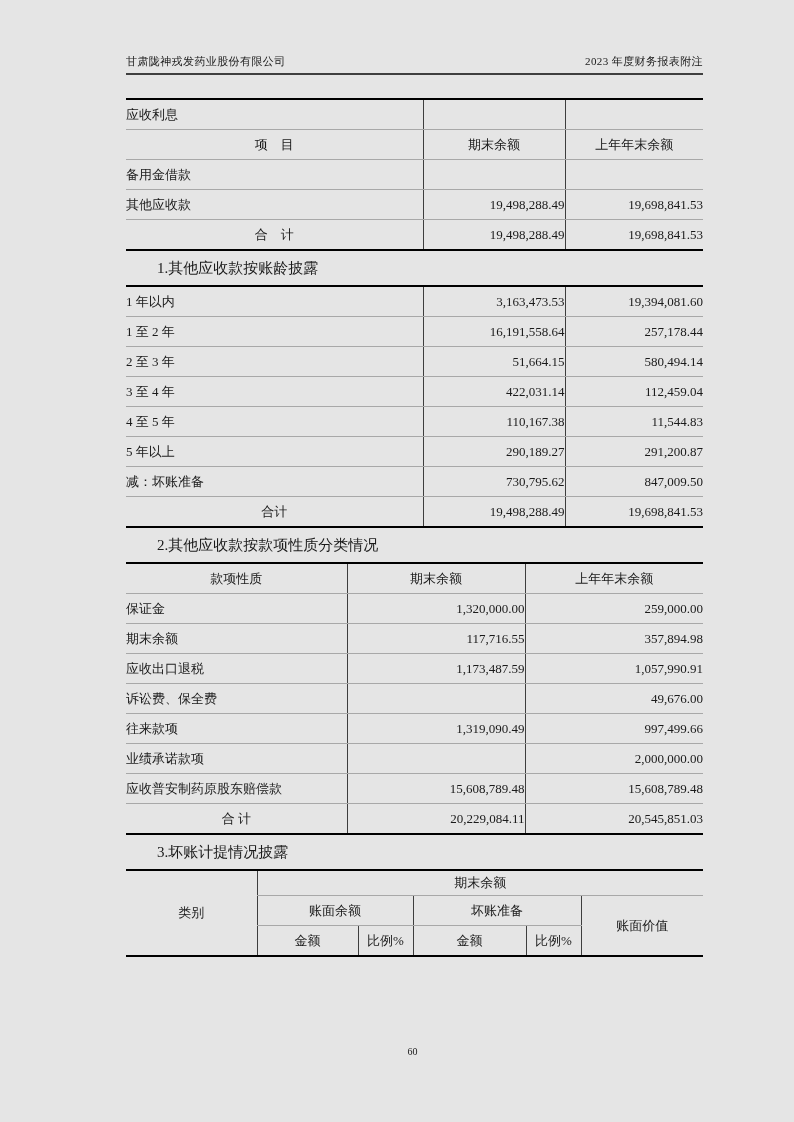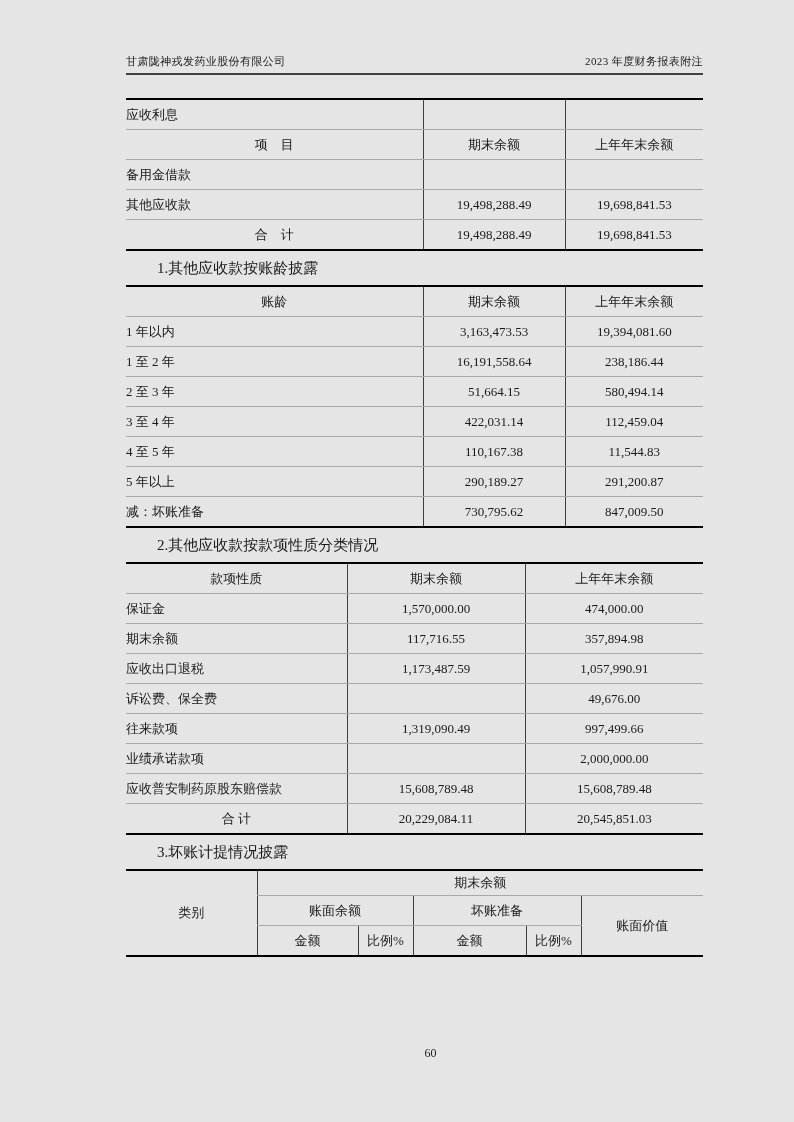--- a/index.html
+++ b/index.html
@@ -9,26 +9,26 @@
   .doc-header{display:flex;justify-content:space-between;align-items:flex-end;
         margin-top:53px;padding-bottom:4px;border-bottom:2px solid #3f3f3f;
         font-size:11px;line-height:16px;letter-spacing:0.4px;}
   table.fin{border-collapse:collapse;table-layout:fixed;width:577px;
         border-top:2px solid #000;border-bottom:2px solid #000;font-size:13px;}
   table.t1{margin-top:23px;}
   .fin td{height:29px;padding:0;border-bottom:1px solid #a8a8a8;border-left:1px solid #3e3e3e;
         white-space:nowrap;overflow:hidden;font-size:13px;color:#1a1a1a;}
   .fin td.c1{border-left:none;}
   .lbl{text-align:left;padding-left:9px;}
-  .num{text-align:center;padding-right:7px;}
+  .num{text-align:right;padding-right:7px;}
   .ctr{text-align:center;}
   .caption{font-size:15px;height:18px;line-height:18px;margin:8px 0 8px 31px;}
   .t4 tr.r1 td{height:24px;}
   .t4 td{height:29px;}
-  .page-number{position:absolute;left:142px;top:1046px;width:577px;text-align:center;font-size:12px;}
+  .page-number{position:absolute;left:124px;top:1046px;width:577px;text-align:center;font-size:10px;}
 </style>
 </head>
 <body>
 
 <div class="page">
   <div class="content">
 
     <div class="doc-header">
       <span>甘肃陇神戎发药业股份有限公司</span>
       <span>2023 年度财务报表附注</span>
@@ -71,34 +71,29 @@
 
     <div class="caption">1.其他应收款按账龄披露</div>
 
     <table class="fin">
       <colgroup>
           <col style="width:297px">
           <col style="width:142px">
           <col style="width:138px">
         </colgroup>
       <tbody>
-          <tr>
-        <td class="ctr c1">账龄</td>
-        <td class="ctr">期末余额</td>
-        <td class="ctr">上年年末余额</td>
-      </tr>
       <tr>
         <td class="lbl c1">1 年以内</td>
         <td class="num">3,163,473.53</td>
         <td class="num">19,394,081.60</td>
       </tr>
       <tr>
         <td class="lbl c1">1 至 2 年</td>
         <td class="num">16,191,558.64</td>
-        <td class="num">238,186.44</td>
+        <td class="num">257,178.44</td>
       </tr>
       <tr>
         <td class="lbl c1">2 至 3 年</td>
         <td class="num">51,664.15</td>
         <td class="num">580,494.14</td>
       </tr>
       <tr>
         <td class="lbl c1">3 至 4 年</td>
         <td class="num">422,031.14</td>
         <td class="num">112,459.04</td>
@@ -110,42 +105,47 @@
       </tr>
       <tr>
         <td class="lbl c1">5 年以上</td>
         <td class="num">290,189.27</td>
         <td class="num">291,200.87</td>
       </tr>
       <tr>
         <td class="lbl c1">减：坏账准备</td>
         <td class="num">730,795.62</td>
         <td class="num">847,009.50</td>
+      </tr>
+      <tr>
+        <td class="ctr c1">合计</td>
+        <td class="num">19,498,288.49</td>
+        <td class="num">19,698,841.53</td>
       </tr>
     </tbody>
       </table>
 
     <div class="caption">2.其他应收款按款项性质分类情况</div>
 
     <table class="fin">
       <colgroup>
           <col style="width:221px">
           <col style="width:178px">
           <col style="width:178px">
         </colgroup>
       <tbody>
           <tr>
         <td class="ctr c1">款项性质</td>
         <td class="ctr">期末余额</td>
         <td class="ctr">上年年末余额</td>
       </tr>
       <tr>
         <td class="lbl c1">保证金</td>
-        <td class="num">1,570,000.00</td>
-        <td class="num">474,000.00</td>
+        <td class="num">1,320,000.00</td>
+        <td class="num">259,000.00</td>
       </tr>
       <tr>
         <td class="lbl c1">期末余额</td>
         <td class="num">117,716.55</td>
         <td class="num">357,894.98</td>
       </tr>
       <tr>
         <td class="lbl c1">应收出口退税</td>
         <td class="num">1,173,487.59</td>
         <td class="num">1,057,990.91</td>

